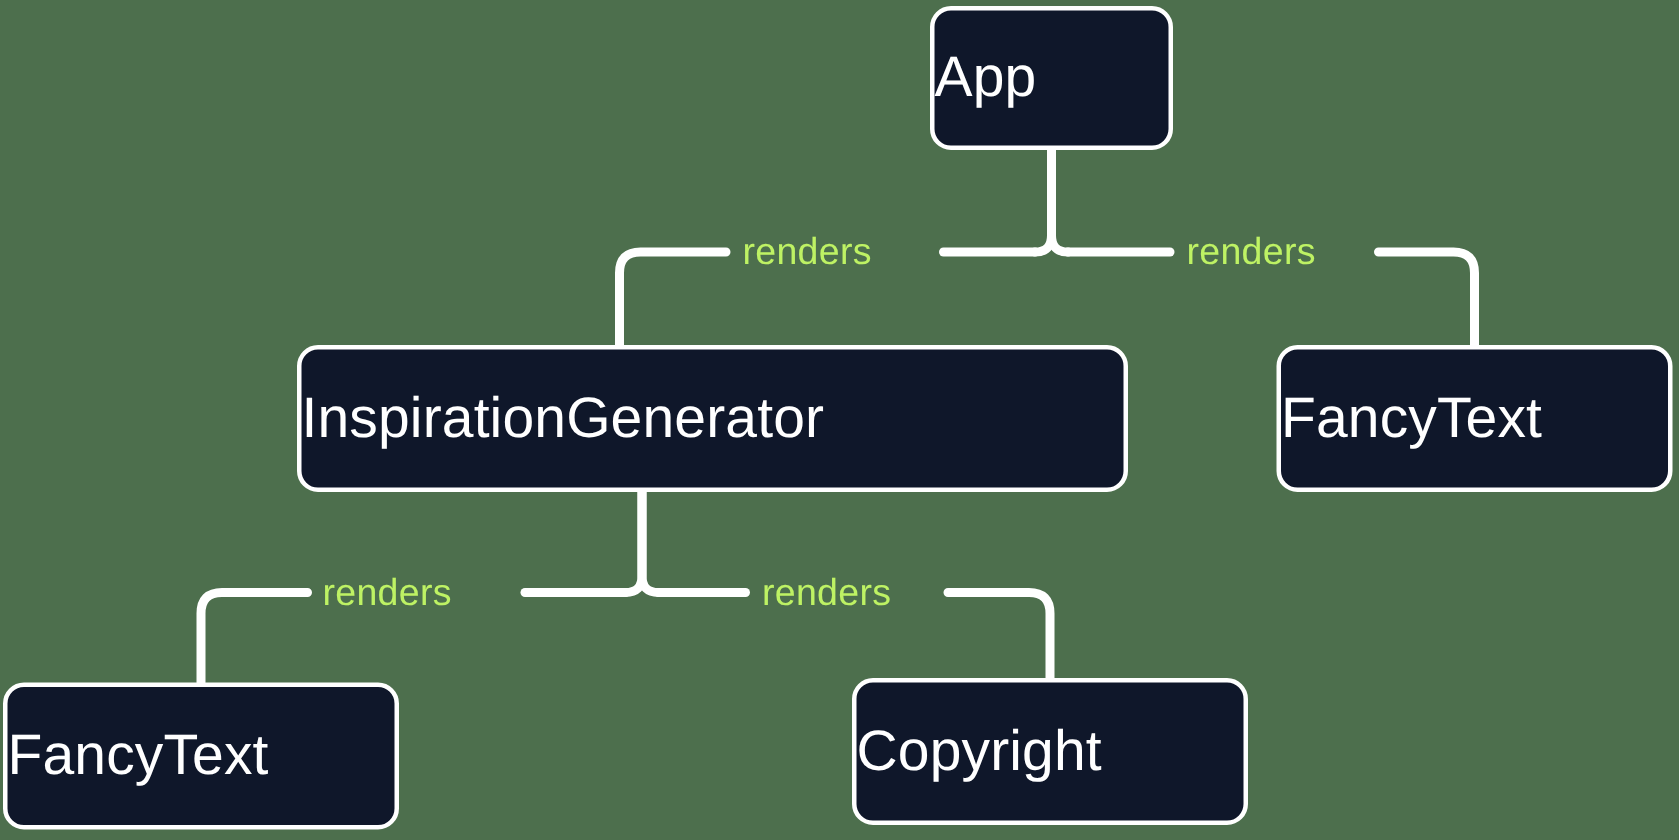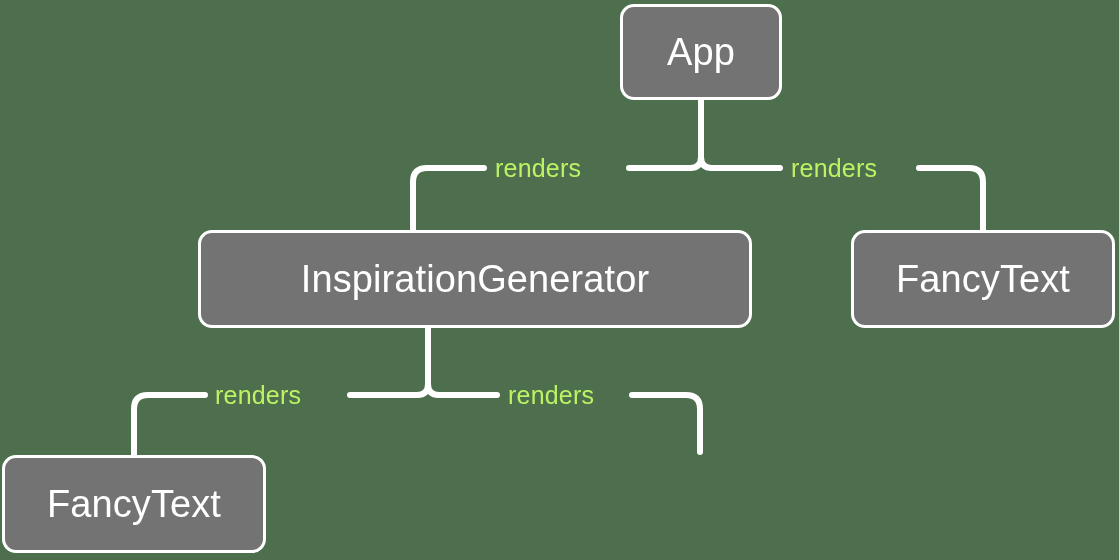--- a/index.html
+++ b/index.html
@@ -22,26 +22,26 @@
   #connectors {
     position: absolute;
     left: 0;
     top: 0;
     width: 1119px;
     height: 560px;
   }
   .node {
     position: absolute;
     box-sizing: border-box;
-    background: #737373;
+    background: #0f172a;
     border: 3px solid #ffffff;
     border-radius: 14px;
     display: flex;
     align-items: center;
-    justify-content: center;
+    justify-content: flex-start;
     color: #ffffff;
     font-size: 38px;
     font-weight: 400;
     letter-spacing: 0.1px;
     white-space: nowrap;
     z-index: 2;
   }
   .node-label {
     display: block;
     line-height: 1;
@@ -106,20 +106,23 @@
   </div>
 
   <div class="node" id="node-fancytext-right">
     <span class="node-label">FancyText</span>
   </div>
 
   <div class="node" id="node-fancytext-left">
     <span class="node-label">FancyText</span>
   </div>
 
+  <div class="node" id="node-copyright">
+    <span class="node-label">Copyright</span>
+  </div>
 
   <span class="edge-label" id="edge-label-app-inspiration">renders</span>
 
   <span class="edge-label" id="edge-label-app-fancytext">renders</span>
 
   <span class="edge-label" id="edge-label-ig-fancytext">renders</span>
 
   <span class="edge-label" id="edge-label-ig-copyright">renders</span>
 
 </div>

